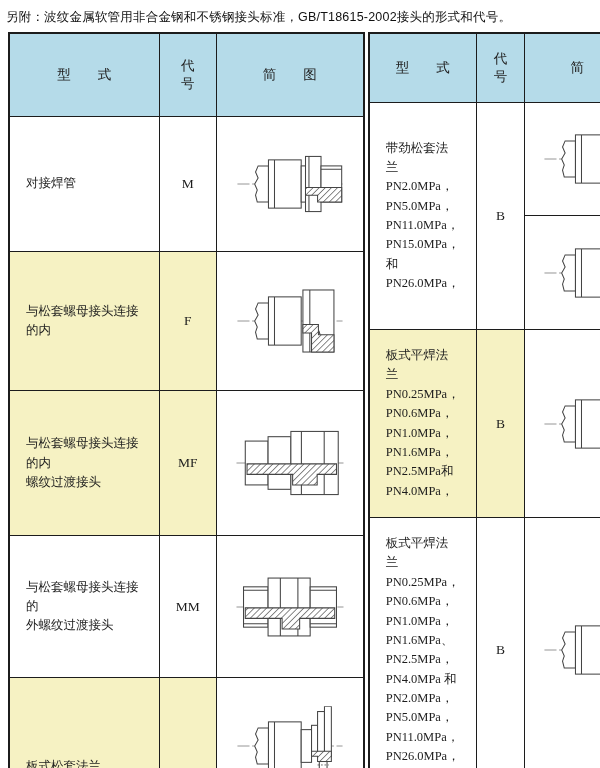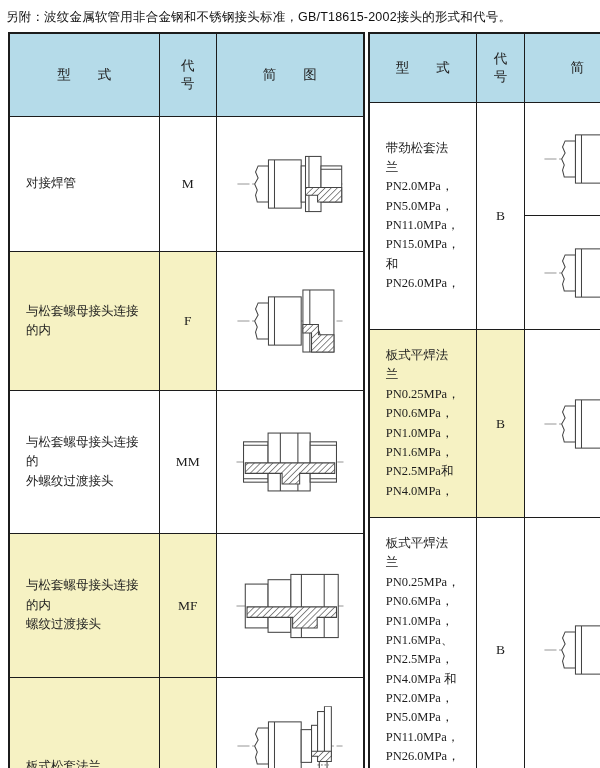--- a/index.html
+++ b/index.html
@@ -269,37 +269,37 @@
       </tr>
       <tr style="height:103px">
         <td class="type hl">与松套螺母接头连接的内</td>
         <td class="code hl">F</td>
         <td class="diag-cell">
           <svg class="diag" width="112" height="84" viewBox="0 0 130 92">
                 <use href="#sym-f"></use>
               </svg>
         </td>
       </tr>
+      <tr style="height:104px">
+        <td class="type hl">与松套螺母接头连接的内
+螺纹过渡接头</td>
+        <td class="code hl">MF</td>
+        <td class="diag-cell">
+          <svg class="diag" width="114" height="88" viewBox="0 0 130 92">
+                <use href="#sym-mf"></use>
+              </svg>
+        </td>
+      </tr>
       <tr style="height:93px">
         <td class="type">与松套螺母接头连接的
 外螺纹过渡接头</td>
         <td class="code">MM</td>
         <td class="diag-cell">
           <svg class="diag" width="114" height="86" viewBox="0 0 130 92">
                 <use href="#sym-mm"></use>
-              </svg>
-        </td>
-      </tr>
-      <tr style="height:104px">
-        <td class="type hl">与松套螺母接头连接的内
-螺纹过渡接头</td>
-        <td class="code hl">MF</td>
-        <td class="diag-cell">
-          <svg class="diag" width="114" height="88" viewBox="0 0 130 92">
-                <use href="#sym-mf"></use>
               </svg>
         </td>
       </tr>
       <tr style="height:197px">
         <td class="type hl">板式松套法兰
 PN0.6MPa,PN1.0MPa,
 PN1.6MPa,PN2.5MPa,
 和PN4.0MPa</td>
         <td class="code hl">B</td>
         <td class="diag-cell split">

